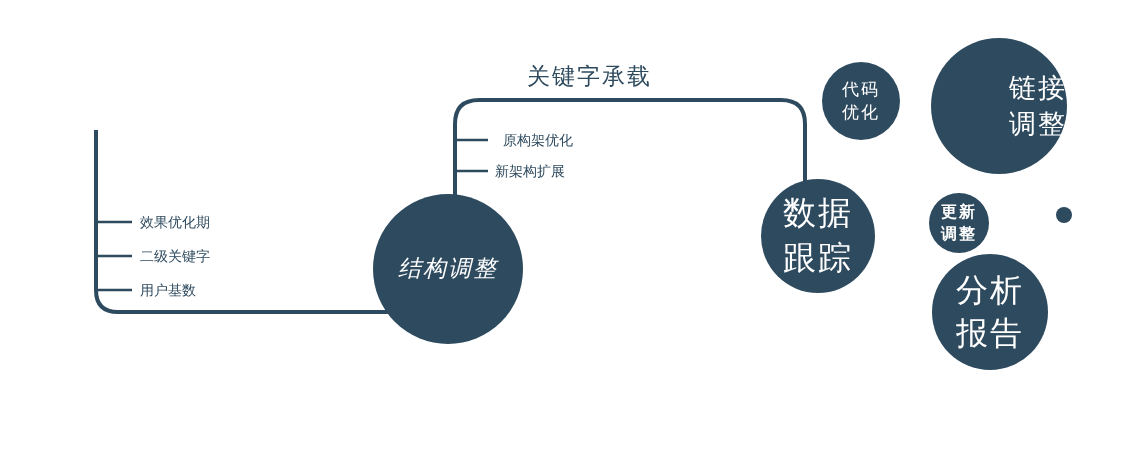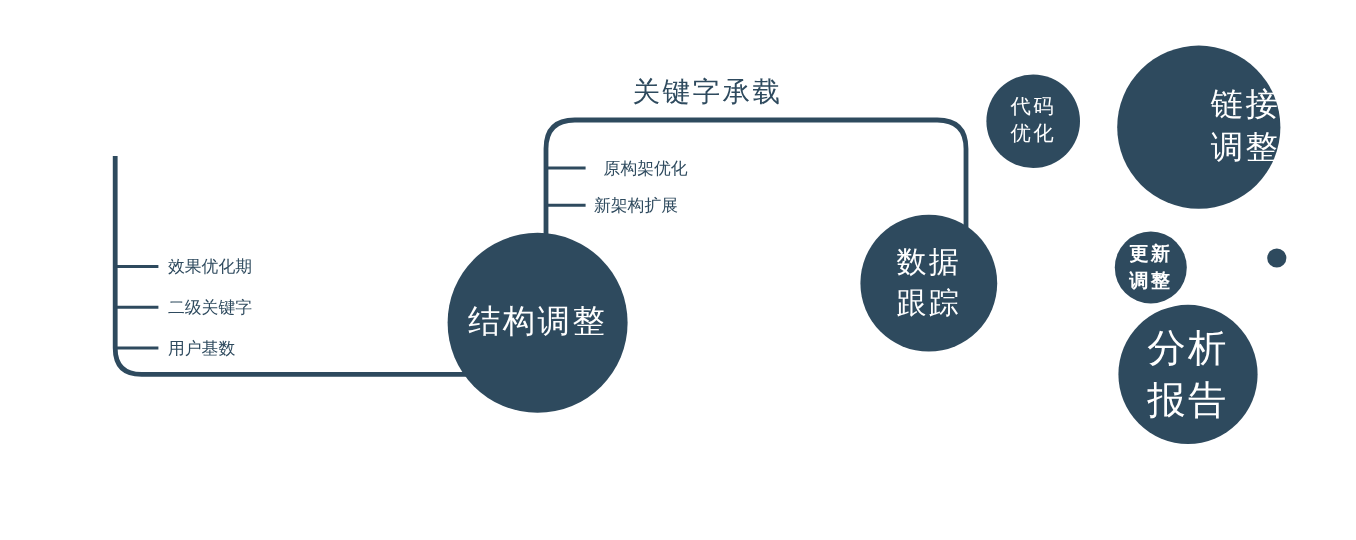--- a/index.html
+++ b/index.html
@@ -25,22 +25,22 @@
     justify-content: center;
     text-align: center;
     color: #ffffff;
   }
   .node .node-label {
     white-space: pre-line;
     line-height: 1.35;
     letter-spacing: 2px;
   }
   .node-traffic   { left: 23px;  top: 59px;  width: 146px; height: 146px; font-size: 27px; }
-  .node-structure { left: 373px; top: 194px; width: 150px; height: 150px; font-size: 27px; }
-  .node-tracking  { left: 717px; top: 179px; width: 114px; height: 114px; font-size: 25px; }
+  .node-structure { left: 373px; top: 194px; width: 150px; height: 150px; font-size: 23px; font-style: italic; }
+  .node-tracking  { left: 761px; top: 179px; width: 114px; height: 114px; font-size: 33px; }
   .node-code      { left: 822px; top: 62px;  width: 78px;  height: 78px;  font-size: 17px; }
   .node-link      { left: 931px; top: 38px;  width: 136px; height: 136px; font-size: 27px; justify-content: flex-end; }
   .node-update    { left: 929px; top: 193px; width: 60px;  height: 60px;  font-size: 16px; font-weight: 700; }
   .node-report    { left: 932px; top: 254px; width: 116px; height: 116px; font-size: 32px; }
   .node-dot       { left: 1056px; top: 207px; width: 16px; height: 16px; }
 
   .flow-label {
     position: absolute;
     color: var(--accent);
     letter-spacing: 2px;

